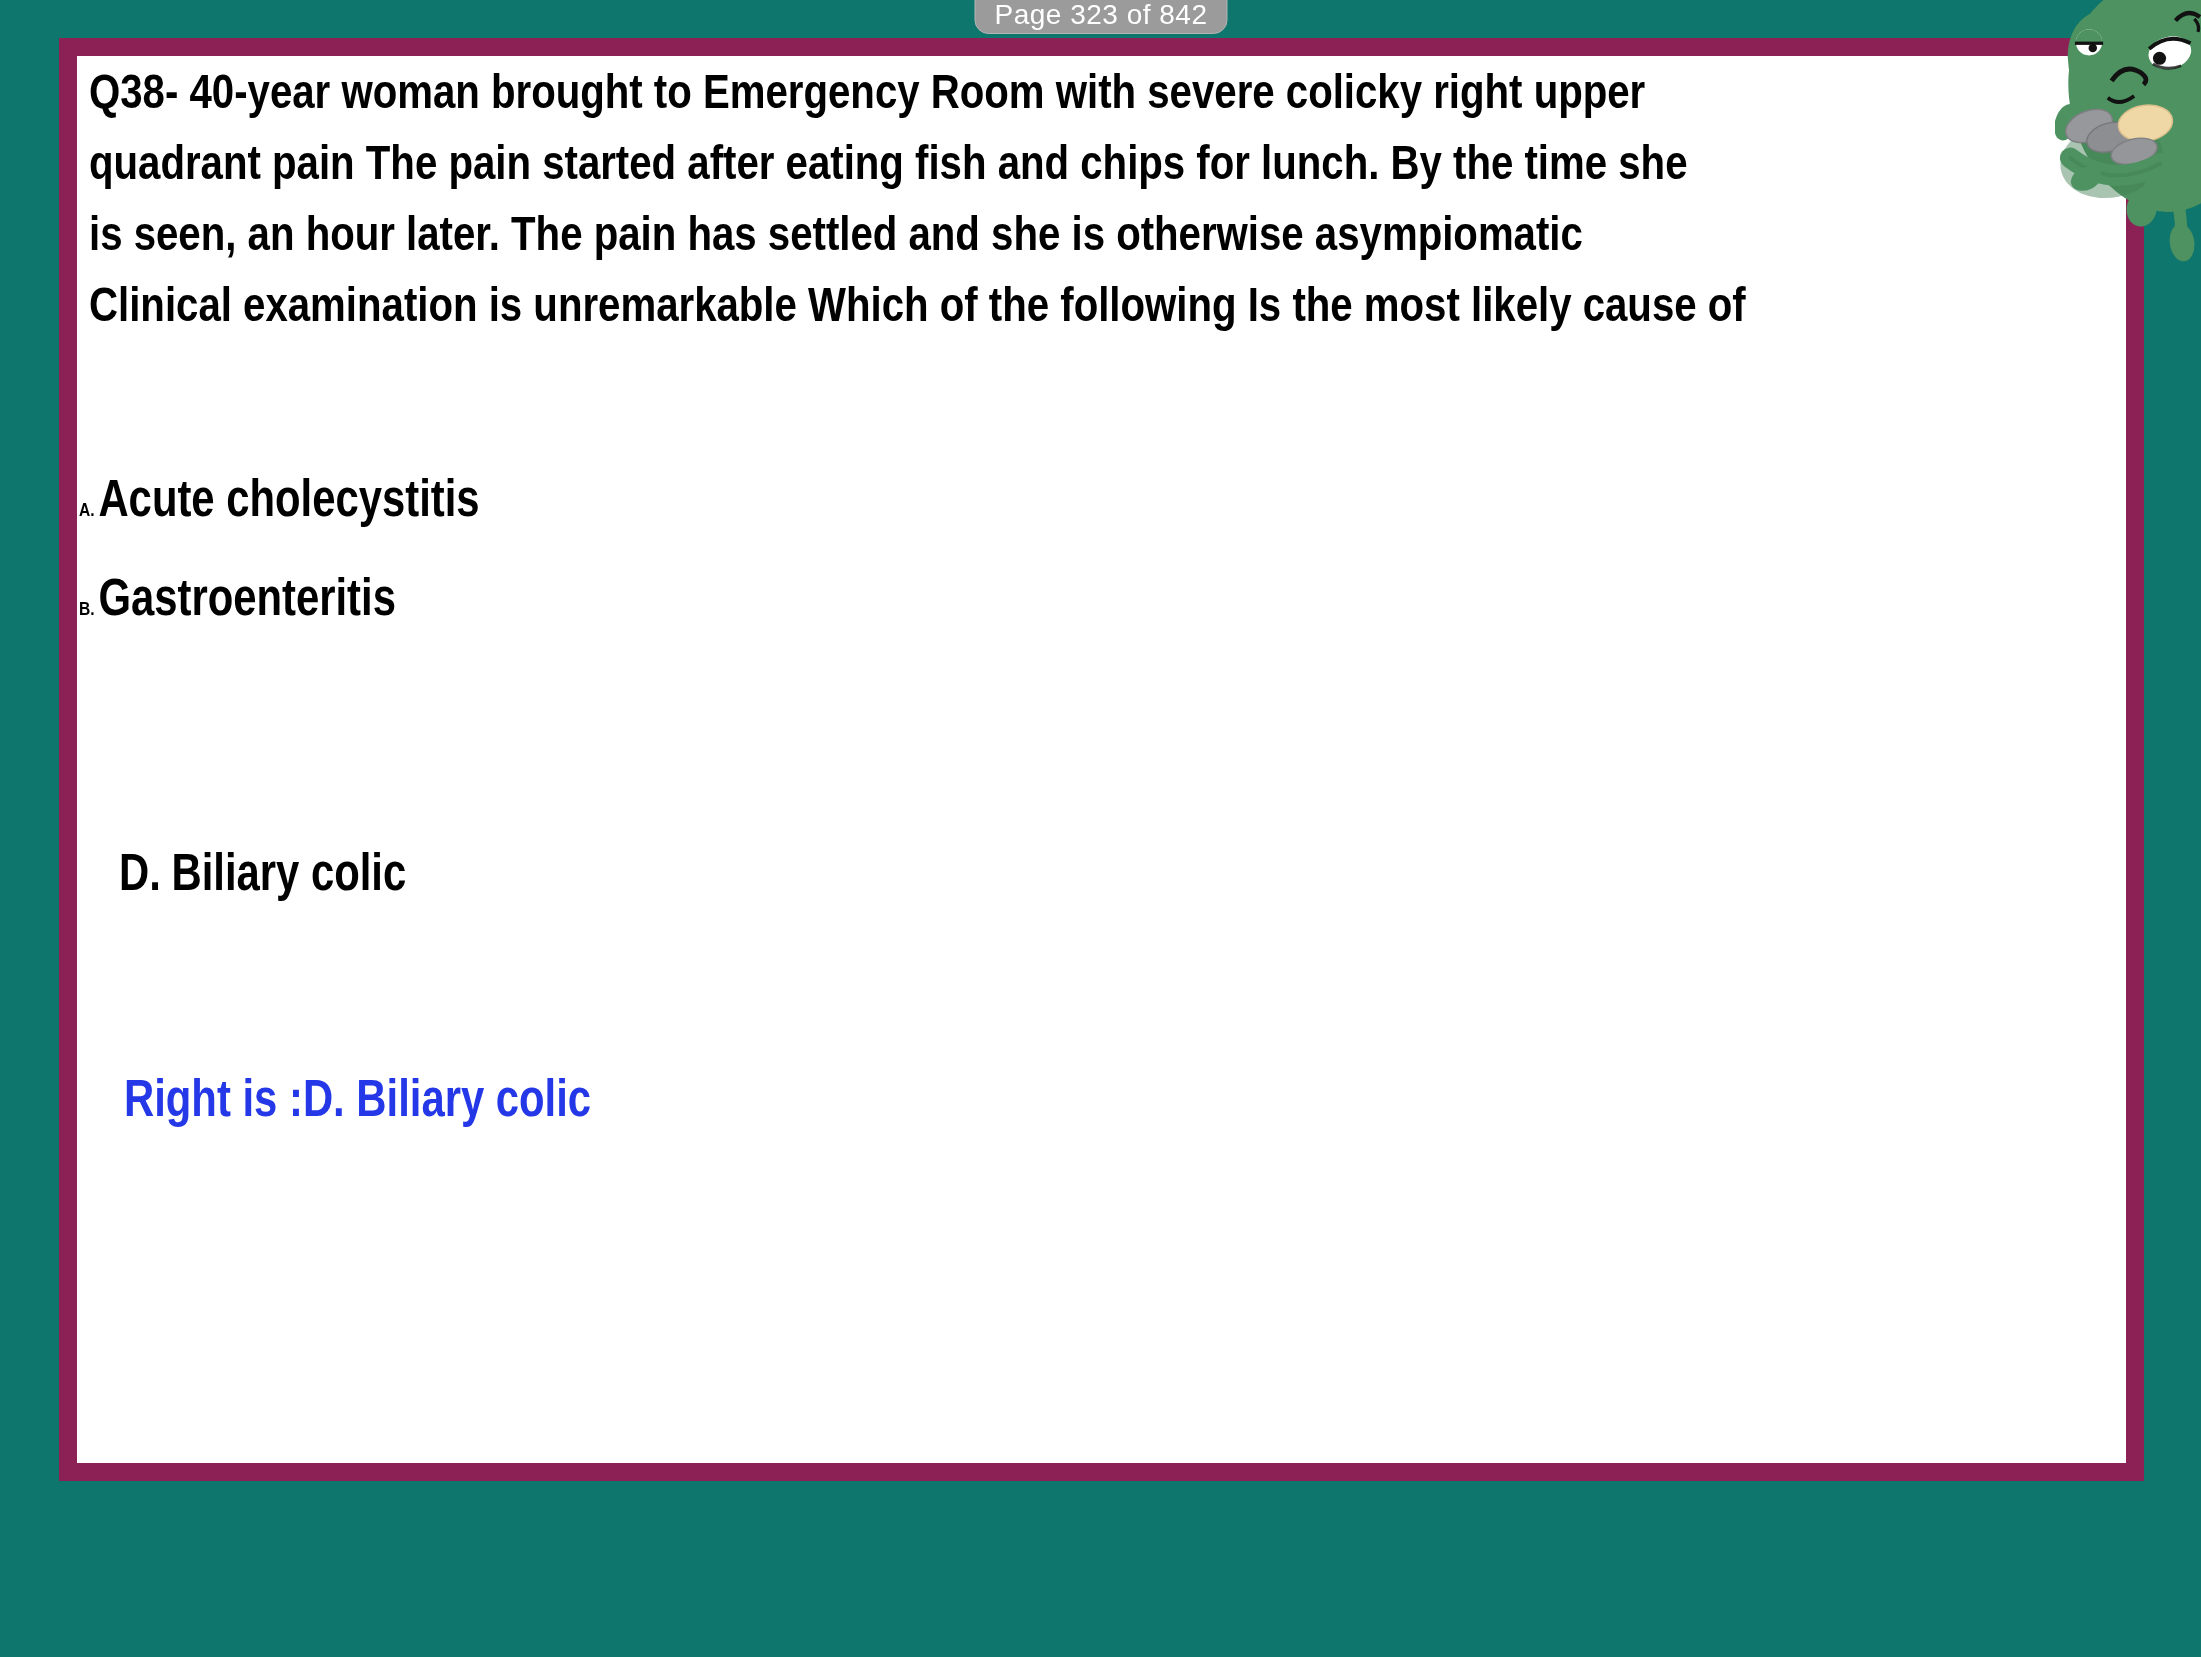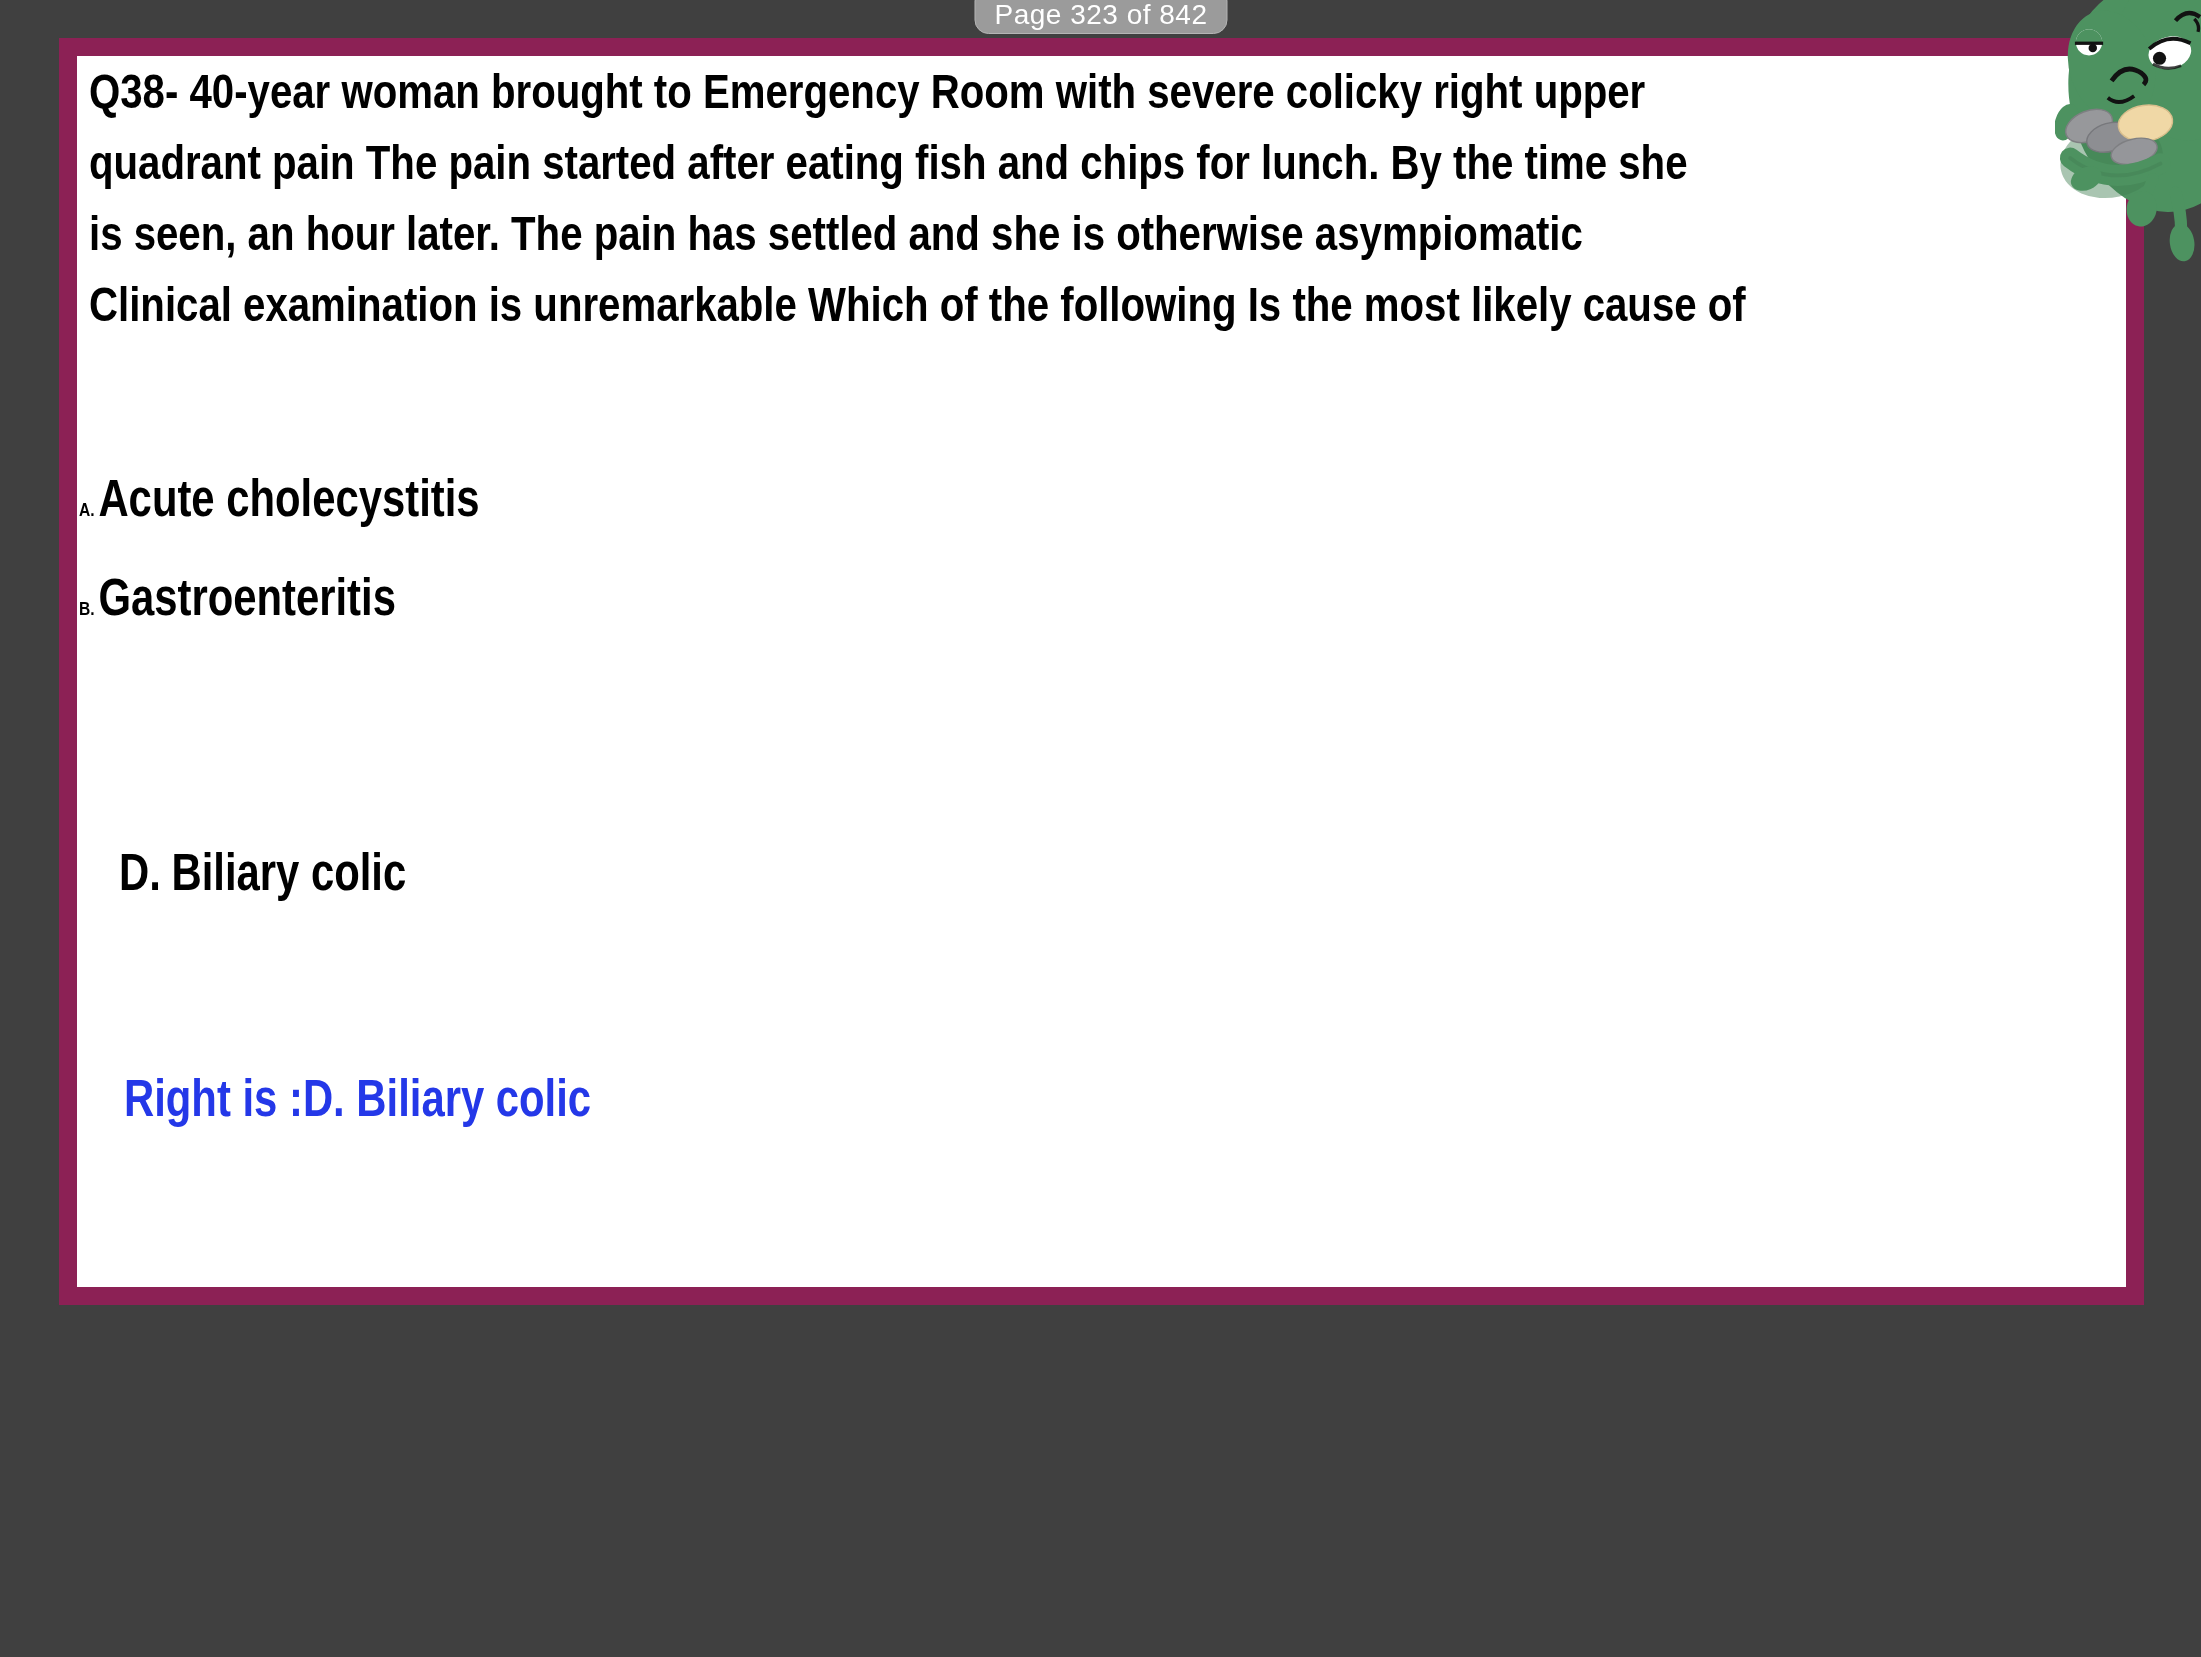--- a/index.html
+++ b/index.html
@@ -1,19 +1,19 @@
 <!DOCTYPE html>
 <html style="font-size:15px"><head>
 <meta charset="utf-8">
 <style>
   html,body{margin:0;padding:0;background:#ffffff;}
   .stage{
     position:relative;
     width:2202px;height:1657px;
-    background:#404040;
+    background:#0f766e;
     overflow:hidden;
     font-family:"Liberation Sans",sans-serif;
   }
 
   
   .page-badge{
     position:absolute;
     left:50%;top:-13px;
     transform:translateX(-50%);
     height:45px;
@@ -30,21 +30,21 @@
     font-weight:400;
     padding-top:9.4px;
     white-space:nowrap;
     letter-spacing:0.5px;
   }
 
   
   .frame{
     position:absolute;
     left:59px;top:38px;
-    width:2085px;height:1267px;
+    width:2085px;height:1443px;
     border:18px solid #8C2155;
     background:#ffffff;
     box-sizing:border-box;
     z-index:1;
   }
 
   .cond{
     display:inline-block;
     transform:scaleX(0.82);
     transform-origin:0 50%;

